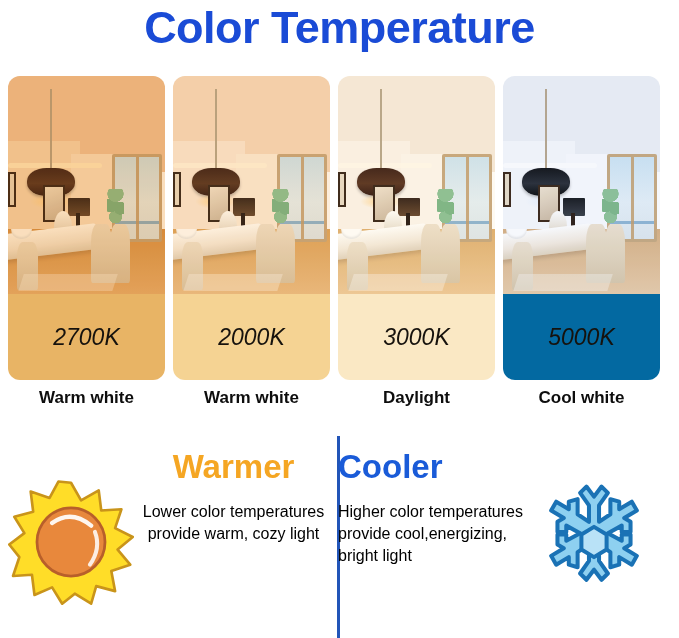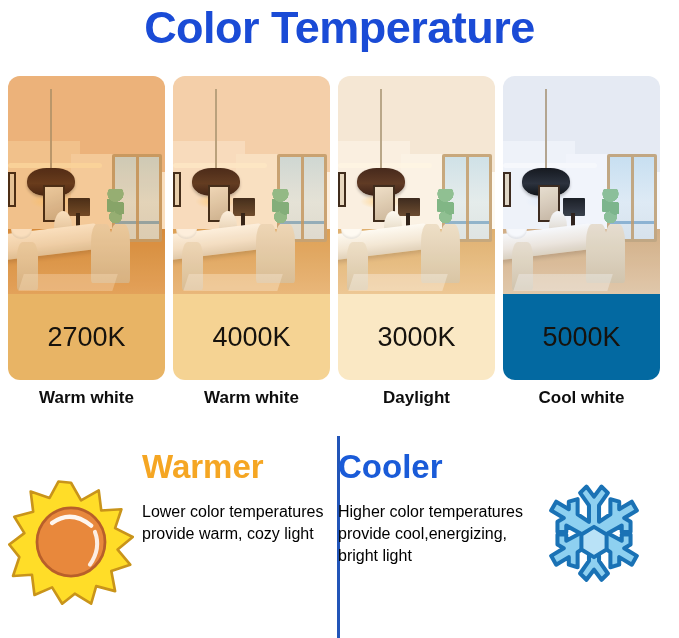--- a/index.html
+++ b/index.html
@@ -166,24 +166,25 @@
 
   
   .tint { position: absolute; inset: 0; mix-blend-mode: multiply; }
   .tint-screen { position: absolute; inset: 0; mix-blend-mode: screen; }
 
   .kelvin-band {
     flex: 1;
     display: flex;
     align-items: center;
     justify-content: center;
-    font-size: 27px;
+    font-size: 23px;
     color: #16120d;
     font-family: "Liberation Sans", sans-serif;
     letter-spacing: 0px;
+    font-style: italic;
   }
 
   
   .captions {
     position: absolute;
     top: 388px;
     left: 8px;
     width: 663px;
     height: 30px;
     display: flex;
@@ -229,21 +230,21 @@
     width: 142px;
     display: flex;
     align-items: center;
     justify-content: center;
     padding-top: 14px;
   }
   .text-cell {
     flex: 1;
     padding-top: 18px;
   }
-  .text-cell.right-align { text-align: left; padding-right: 12px; }
+  .text-cell.right-align { text-align: center; padding-right: 12px; }
   .text-cell.left-align  { text-align: left;  padding-left: 10px; }
 
   .big-word {
     font-size: 33px;
     font-weight: 700;
     line-height: 1.05;
     font-family: "Liberation Sans", sans-serif;
   }
   .warmer-word { color: #F5A623; }
   .cooler-word { color: #1A5BD8; }
@@ -319,21 +320,21 @@
         <div class="vase"></div>
         <div class="table"></div>
         <div class="bowl"></div>
         <div class="chair chair2"></div>
         <div class="chair chair3"></div>
         <div class="chair chair4"></div>
         <div class="rug"></div>
         <div class="tint" style="background:rgba(250,200,140,0.30)"></div>
         <div class="tint-screen" style="background:rgba(120,70,10,0.10)"></div>
       </div>
-      <div class="kelvin-band" style="background:#F5D393">4000K</div>
+      <div class="kelvin-band" style="background:#F5D393">2000K</div>
     </div>
 
     <div class="panel">
       <div class="scene">
         <div class="ceiling" style="background:#f6ece0"></div>
         <div class="wall-left" style="background:#fbf4ec"></div>
         <div class="wall-back" style="background:#fcf7f1"></div>
         <div class="cove" style="background:#fffaf0"></div>
         <div class="floor" style="background:linear-gradient(180deg,#e0b374,#eecb9c)"></div>
         <div class="picture"></div>

